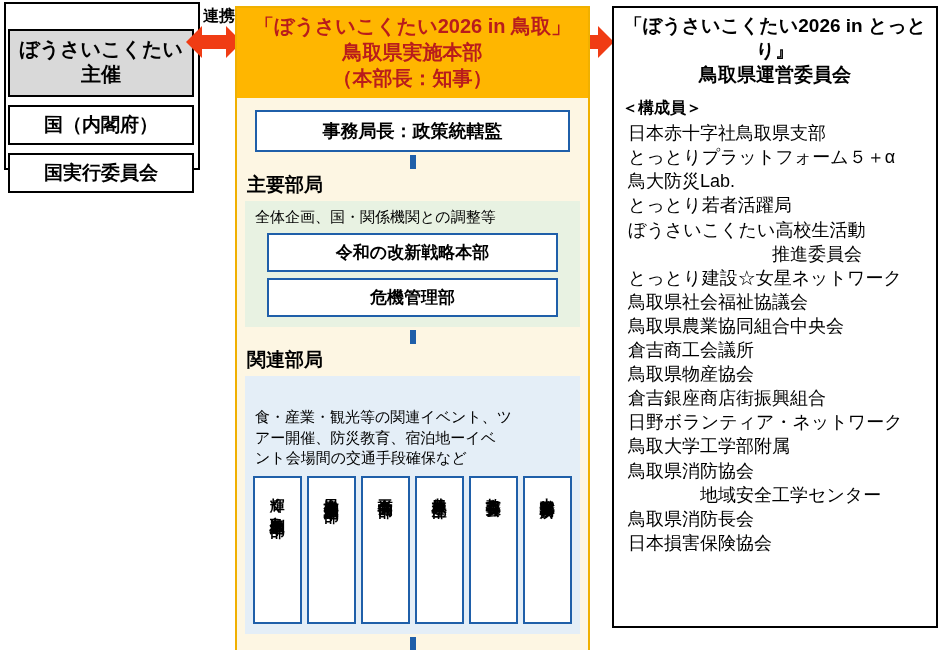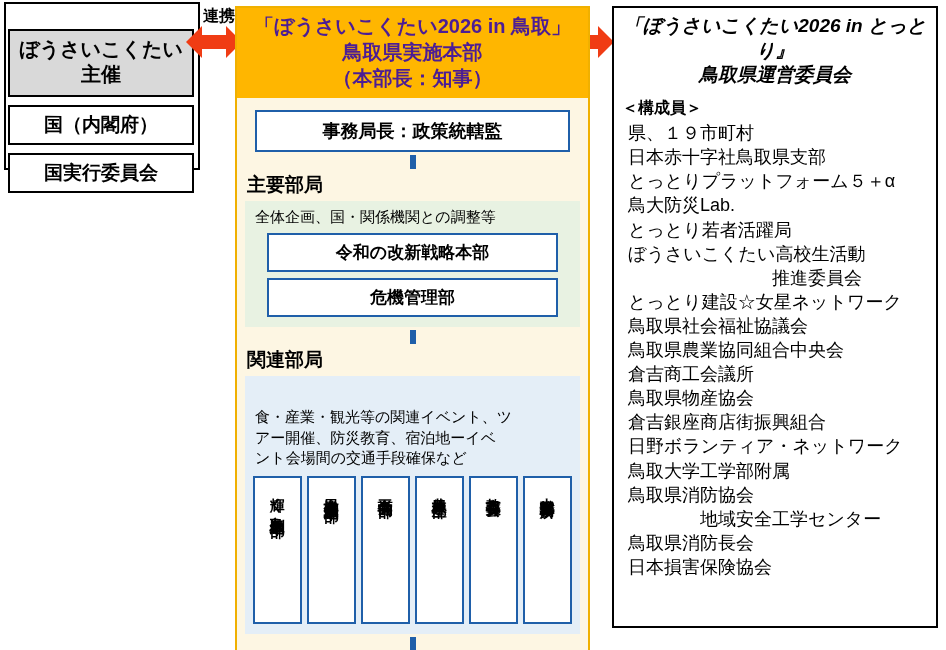--- a/index.html
+++ b/index.html
@@ -77,21 +77,21 @@
     box-sizing: border-box;
     padding: 0 0 8px 0;
   }
   #center-header {
     background: #ffb600;
     text-align: center;
     font-weight: bold;
     font-size: 20px;
     line-height: 1.3;
     padding: 5px 0 7px 0;
-    color: #4c1d95;
+    color: #b91c1c;
   }
   .center-body {
     padding: 8px 8px 0 8px;
   }
   #secretariat-box {
     border: 2px solid #1f5fa9;
     background: #ffffff;
     text-align: center;
     font-weight: bold;
     font-size: 18px;
@@ -168,21 +168,20 @@
     background: #ffffff;
     box-sizing: border-box;
     height: 622px;
   }
   #right-header {
     text-align: center;
     font-weight: bold;
     font-size: 19px;
     line-height: 1.3;
     padding: 6px 2px 8px 2px;
-    font-style: italic;
   }
   #members-title {
     font-weight: bold;
     font-size: 16px;
     margin: 2px 0 2px 8px;
   }
   .member-item {
     font-size: 18px;
     line-height: 1.34;
     margin-left: 14px;
@@ -254,21 +253,20 @@
 
     </div>
   </div>
 </div>
 
 <div id="right-column">
   <div id="right-header" style="white-space: pre-line;">「ぼうさいこくたい2026 in とっとり』
 鳥取県運営委員会</div>
   <div id="members-title">＜構成員＞</div>
   <div>
-    <div class="member-item">県、１９市町村</div>
     <div class="member-item">日本赤十字社鳥取県支部</div>
     <div class="member-item">とっとりプラットフォーム５＋α</div>
     <div class="member-item">鳥大防災Lab.</div>
     <div class="member-item">とっとり若者活躍局</div>
     <div class="member-item">ぼうさいこくたい高校生活動</div>
     <div class="member-item">　　　　　　　　推進委員会</div>
     <div class="member-item">とっとり建設☆女星ネットワーク</div>
     <div class="member-item">鳥取県社会福祉協議会</div>
     <div class="member-item">鳥取県農業協同組合中央会</div>
     <div class="member-item">倉吉商工会議所</div>

